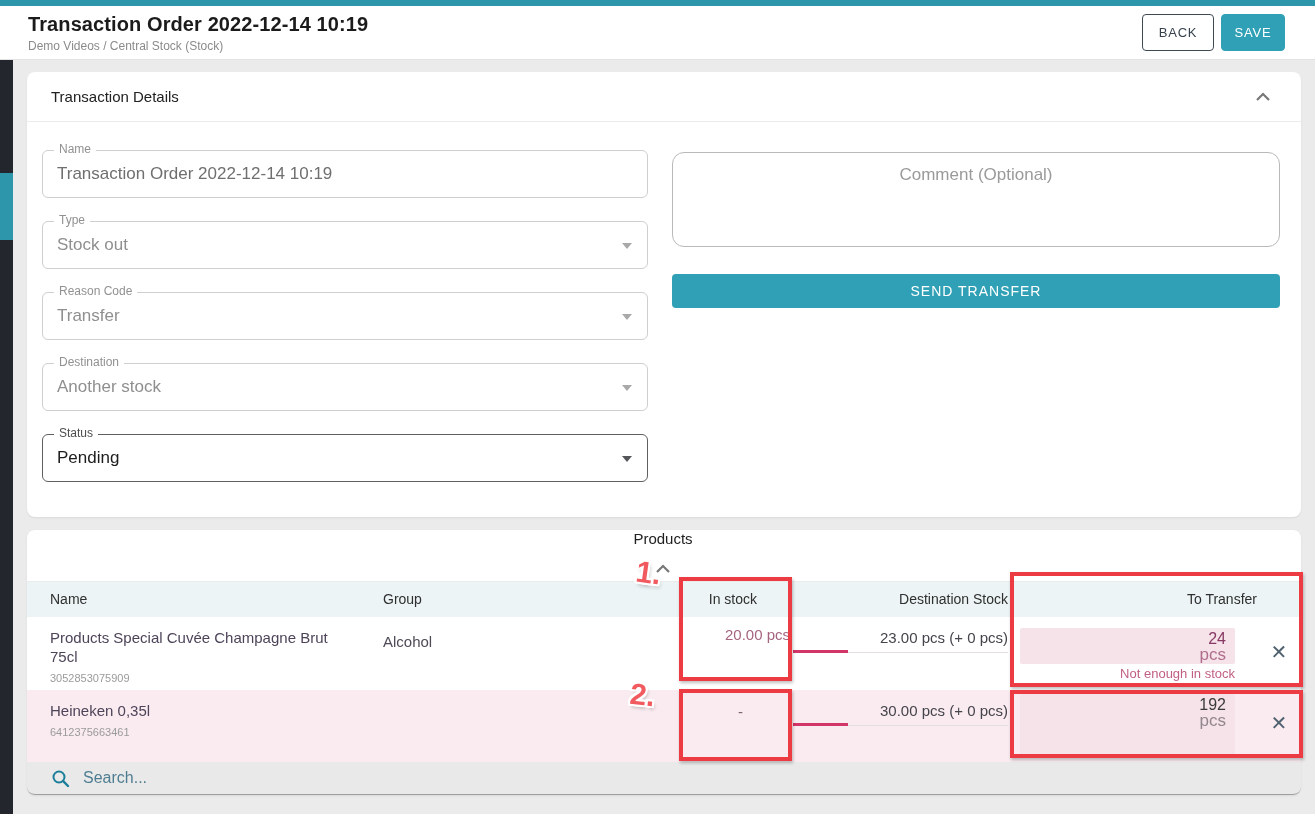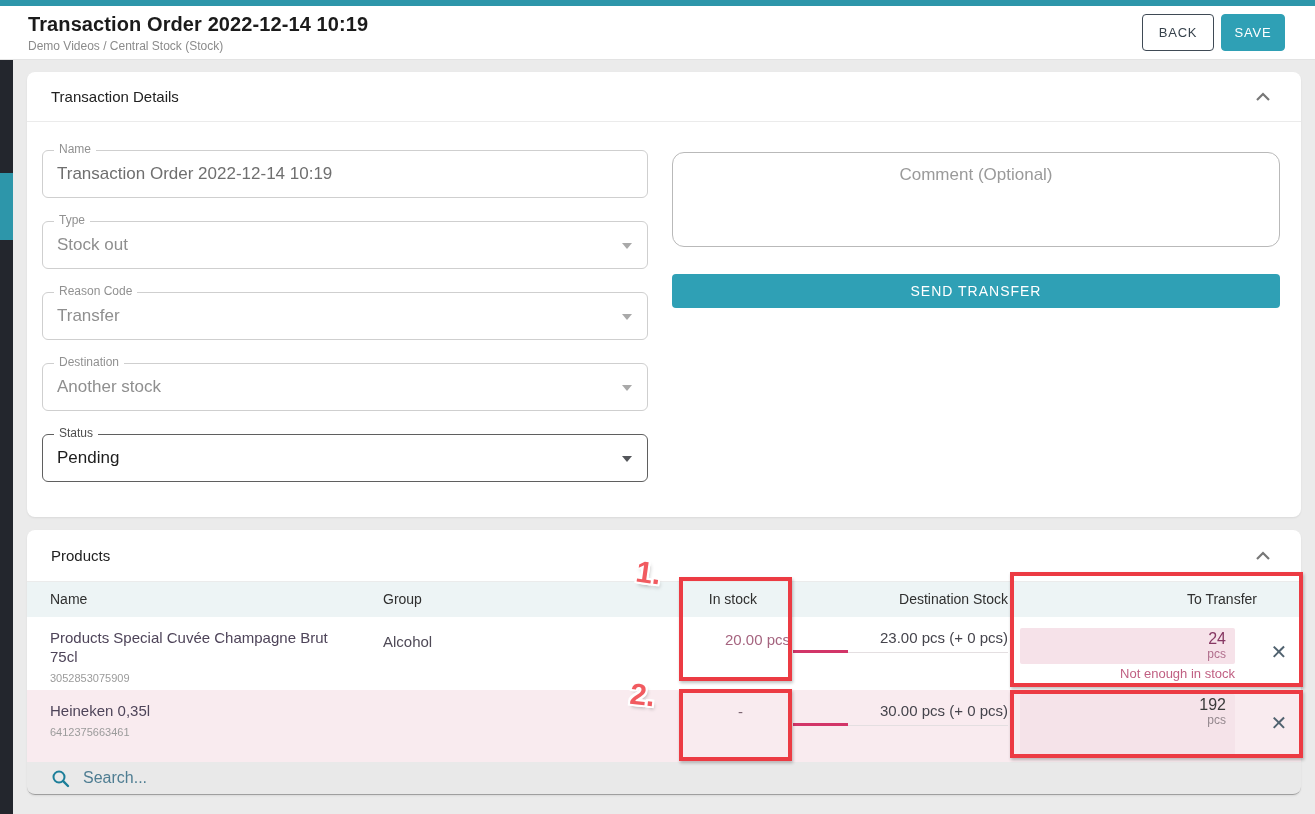--- a/index.html
+++ b/index.html
@@ -70,31 +70,31 @@
   .th { line-height:35px; }
   .th-name { padding-left:23px; }
   .th-right { text-align:right; }
   .th-instock { padding-right:33px; }
   .tbl-row { align-items:start; }
   .row-1 { height:73px; background:#ffffff; }
   .row-2 { height:72px; background:#f9ebef; }
   .cell-name { padding:11px 40px 0 23px; font-size:15px; color:#4e4459; line-height:19px; }
   .cell-barcode { font-size:11px; color:#9b9b9b; margin-top:3px; }
   .cell-group { padding-top:16px; font-size:15px; color:#4f4a57; }
-  .cell-instock { padding-top:14px; text-align:right; font-size:15px; color:#a5647f; }
+  .cell-instock { padding-top:9px; text-align:right; font-size:15px; color:#a5647f; }
   .cell-instock.dash { padding-top:13px; padding-right:47px; color:#7c6672; }
   .cell-dest { padding-top:12px; text-align:right; font-size:15px; color:#45444c; }
   .uline { width:215px; margin-left:auto; margin-top:4px; height:3px; position:relative; }
   .uline:before { content:""; position:absolute; left:0; right:0; bottom:0; height:1px; background:#e4dfe1; }
   .uline .uline-fill { position:absolute; left:0; top:0; width:55px; height:3px; background:#d23568; }
   .cell-transfer { text-align:right; }
   .qty-box { width:215px; margin:11px 22px 0 auto; background:#f6e2e9; border-radius:2px; padding:2px 9px 3px; }
   .row-2 .qty-box { margin-top:4px; height:62px; background:#f5e3e9; }
   .qty-val { font-size:16px; color:#873863; line-height:18px; }
-  .qty-unit { font-size:12px; color:#b06e8c; line-height:13px; }
+  .qty-unit { font-size:17px; color:#b06e8c; line-height:13px; }
   .row-2 .qty-val { color:#3a3a3a; }
   .row-2 .qty-unit { color:#93878d; }
   .qty-err { font-size:13px; color:#c05f82; margin:2px 22px 0 auto; text-align:right; }
   .cell-x { display:flex; justify-content:center; }
   .x-btn { margin-top:25px; font-size:20px; color:#50626f; cursor:pointer; line-height:20px; }
   .row-2 .x-btn { margin-top:23px; }
 
   
   .search-bar { position:absolute; left:0; bottom:0; width:1274px; height:33px; background:#e9e9e9;
                 border-bottom:1px solid #9f9f9f; border-radius:0 0 8px 8px; display:flex; align-items:center;
@@ -174,21 +174,21 @@
       </div>
     </div>
 
     <div class="col-right">
       <textarea class="comment-box" placeholder="Comment (Optional)" style=""></textarea>
       <div class="send-btn">SEND TRANSFER</div>
     </div>
   </div>
 
   <div class="card card-products">
-    <div class="card-head" style="height:52px;">
+    <div class="card-head" style="height:52px;flex-direction:column;">
       <div class="card-head-title">Products</div>
       <div class="chev-btn">
         <svg width="16" height="10" viewBox="0 0 16 10">
             <polyline points="2,8 8,2 14,8" fill="none" stroke="#777777" stroke-width="2.2"></polyline>
           </svg>
       </div>
     </div>
 
     <div class="tbl-header">
       <div class="th th-name">Name</div>

